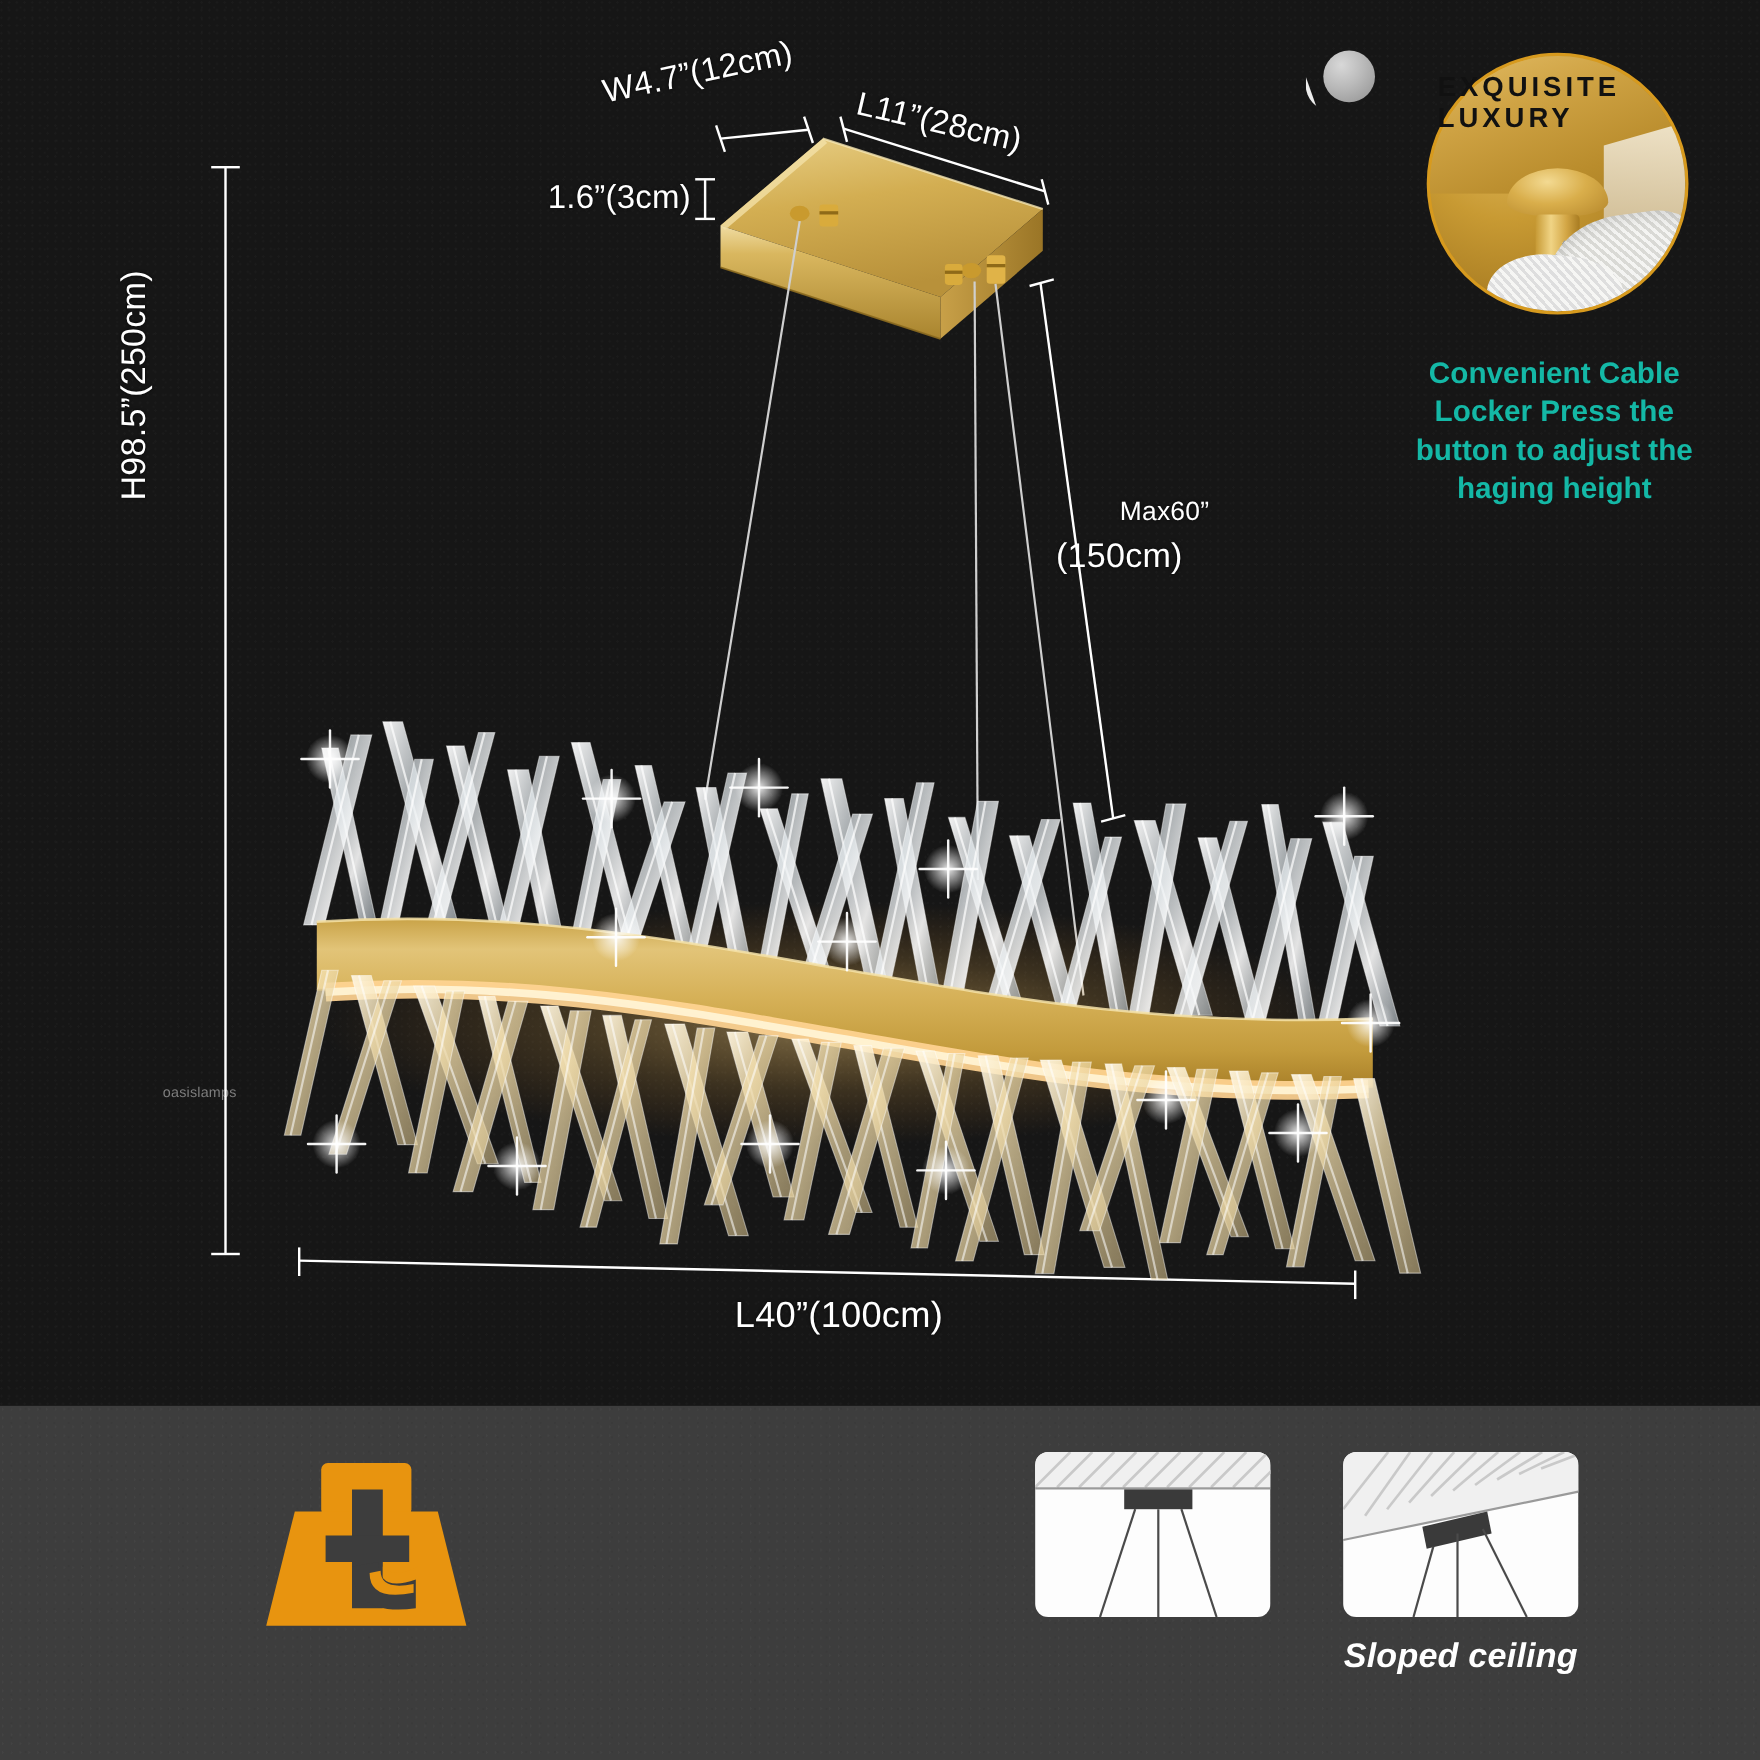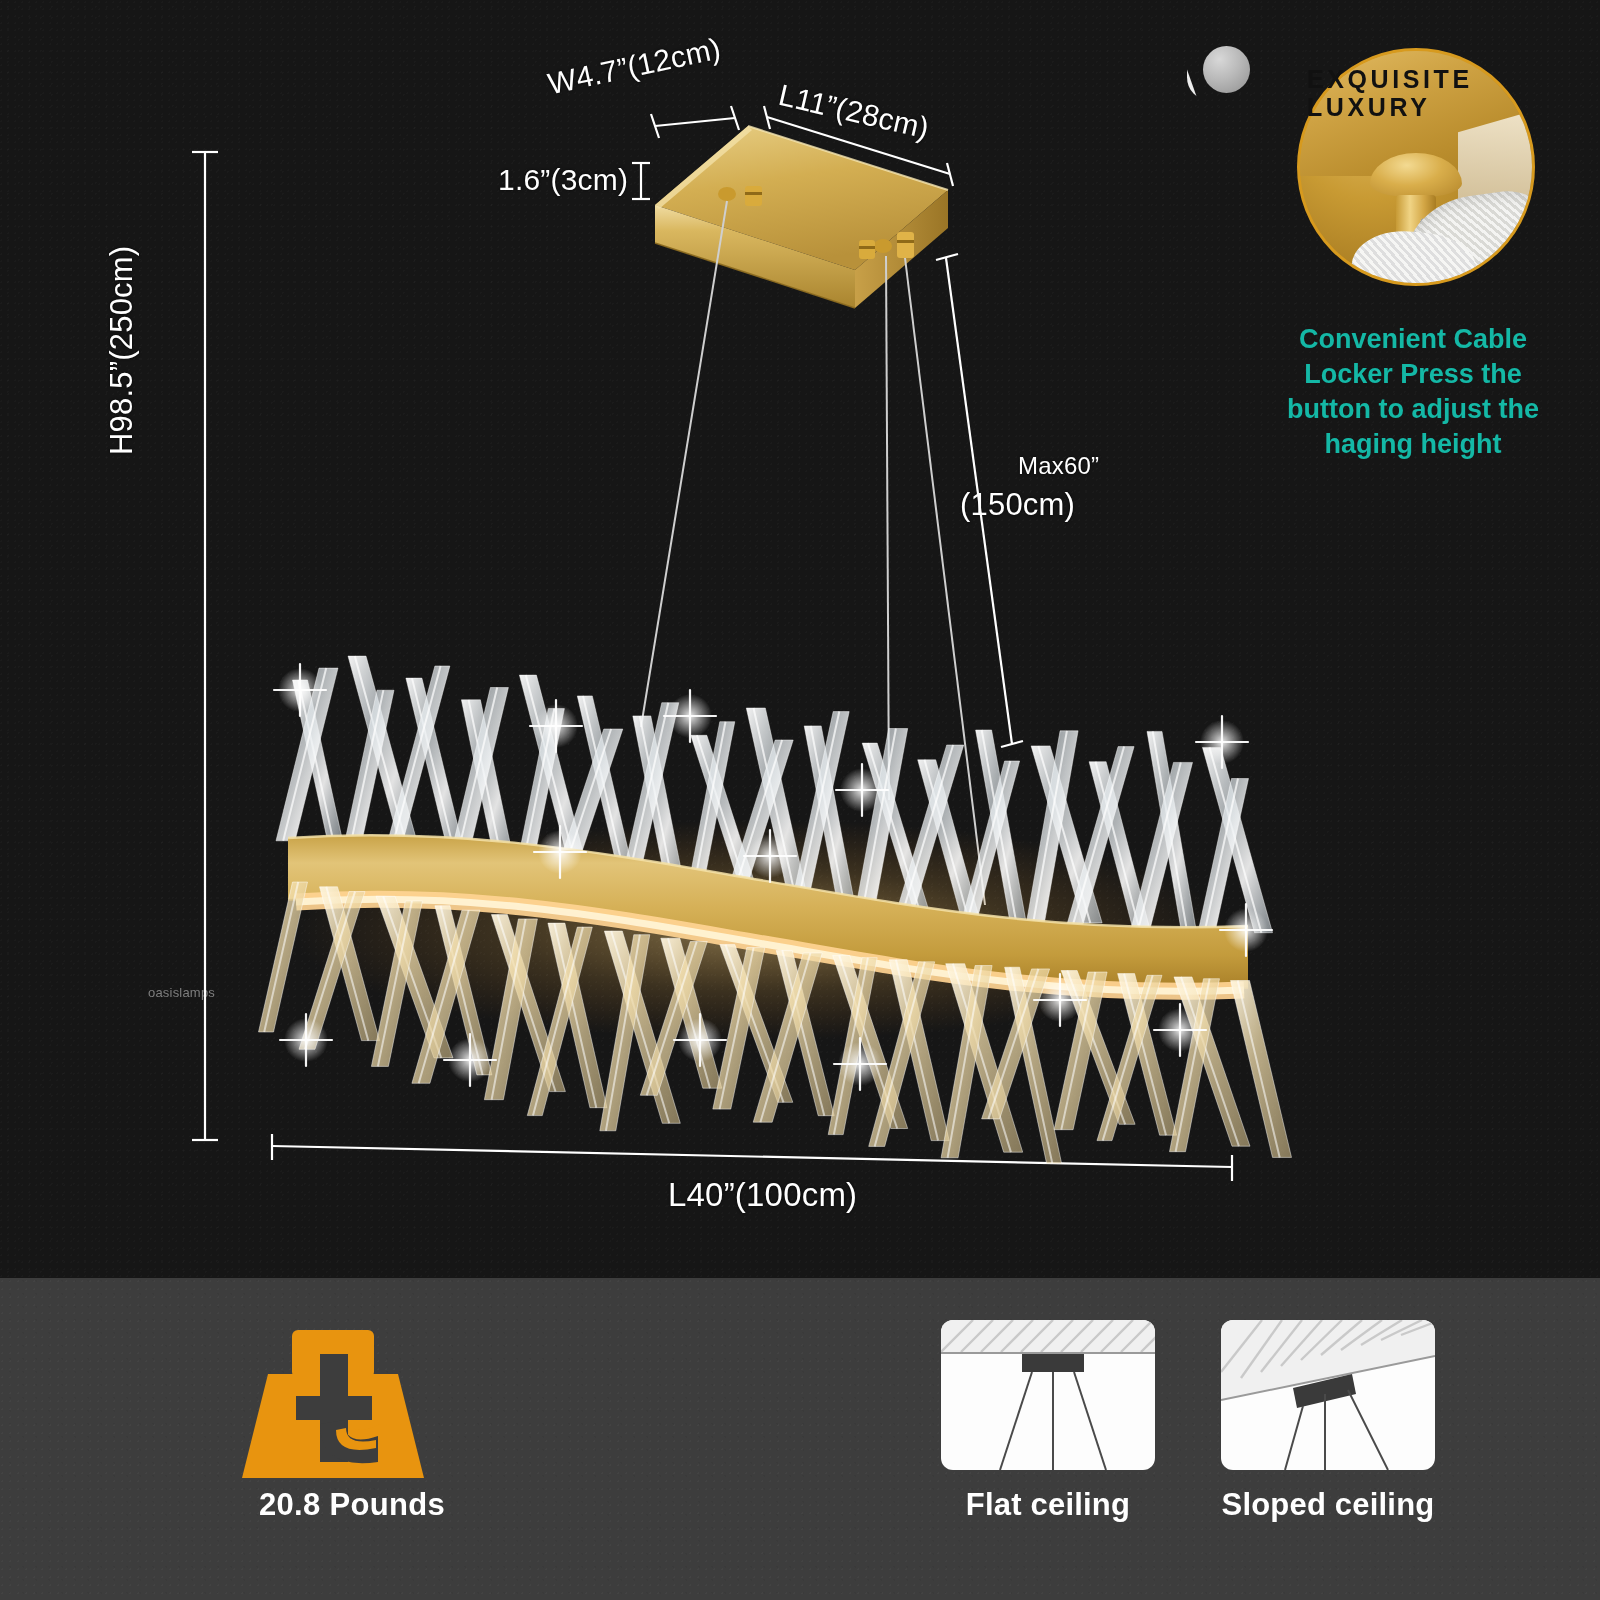--- a/index.html
+++ b/index.html
@@ -121,21 +121,21 @@
   #vec{position:absolute;left:0;top:0;width:1600px;height:1600px;pointer-events:none;}
   .weight-label{
     position:absolute;left:182px;top:1487px;width:340px;text-align:center;
     color:#fff;font-weight:700;font-size:31px;letter-spacing:.3px;
   }
   .ceil-label{
     position:absolute;top:1487px;width:300px;text-align:center;
     color:#fff;font-weight:700;font-size:31px;letter-spacing:.2px;
   }
   #labFlat{left:898px;}
-  #labSlope{left:1178px;}
+  #labSlope{left:1178px;font-style:italic;}
 
   .wm-small{
     position:absolute;left:148px;top:985px;
     color:#7e7e7e;font-size:13px;letter-spacing:.2px;
   }
 </style>
 </head>
 <body>
 
 <div id="stage">
@@ -543,17 +543,15 @@
       <line x1="1221" y1="1400" x2="1435" y2="1356" stroke="#9a9a9a" stroke-width="2"></line>
       <polygon points="1293,1388 1352,1374 1356,1394 1297,1408" fill="#3a3a3a"></polygon>
       <g stroke="#4a4a4a" stroke-width="2" fill="none">
         <path d="M1303 1406 L1285 1470"></path>
         <path d="M1325 1394 L1325 1470"></path>
         <path d="M1348 1390 L1388 1470"></path>
       </g>
     </g>
   </svg>
 
-  <div class="weight-label">20.8 Pounds</div>
-  <div class="ceil-label" id="labFlat">Flat ceiling</div>
   <div class="ceil-label" id="labSlope">Sloped ceiling</div>
 
 </div>
 
 </body></html>

